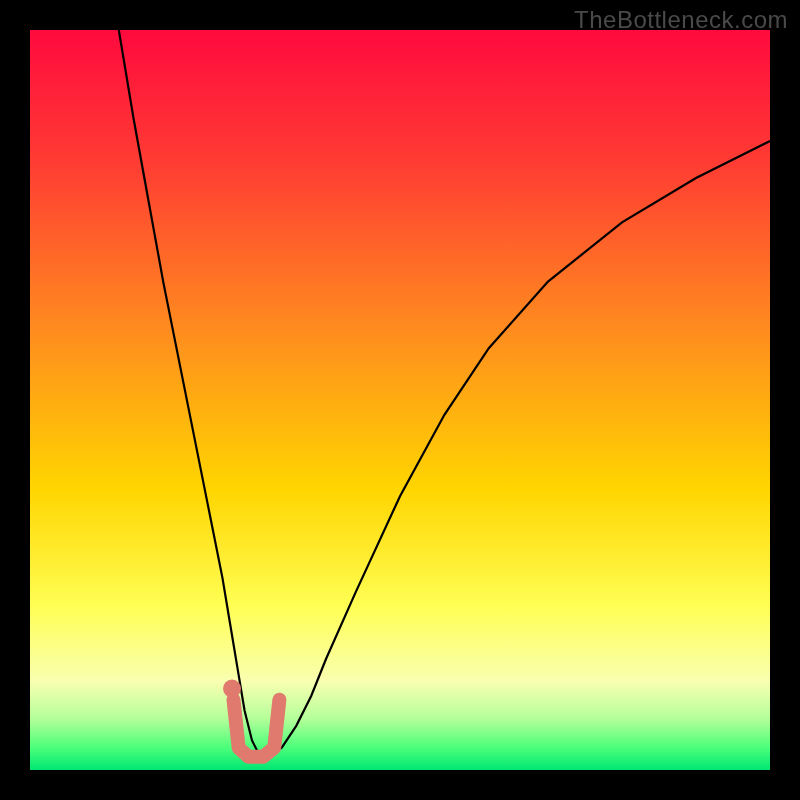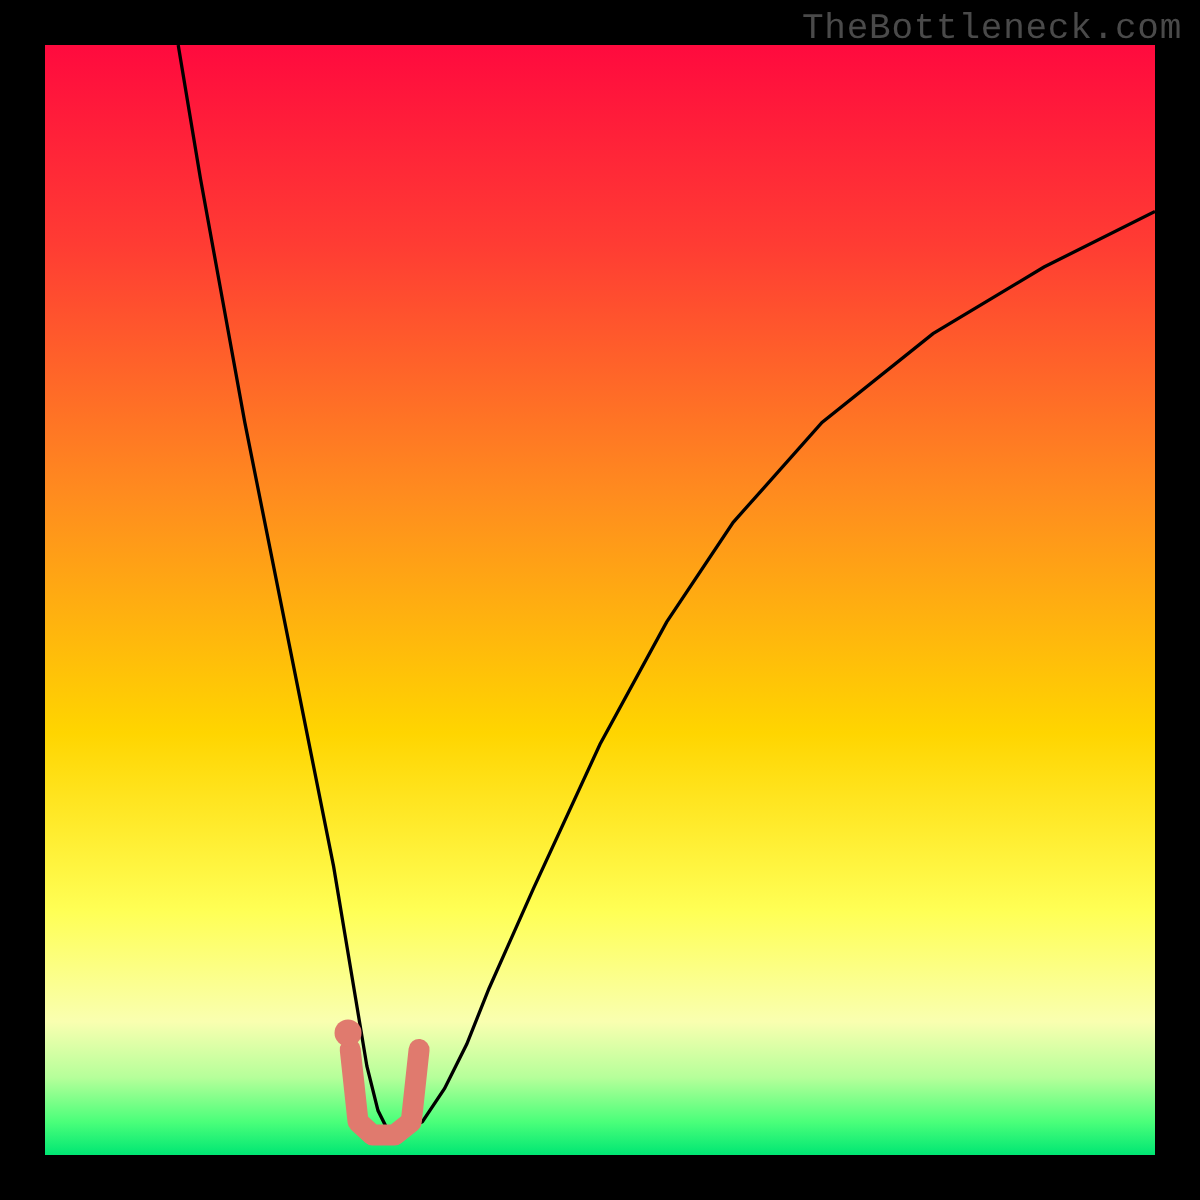--- a/index.html
+++ b/index.html
@@ -7,21 +7,21 @@
   .container {
     width: 800px;
     height: 800px;
     position: relative;
     background: #000;
   }
   .watermark {
     position: absolute;
     top: 6px;
     right: 12px;
-    font-family: Liberation Mono, monospace;
+    font-family: Liberation Sans, sans-serif;
     font-size: 24px;
     color: #4a4a4a;
     letter-spacing: 0.5px;
     z-index: 10;
   }
   .plot-area {
     position: absolute;
     left: 30px;
     top: 30px;
     width: 740px;

